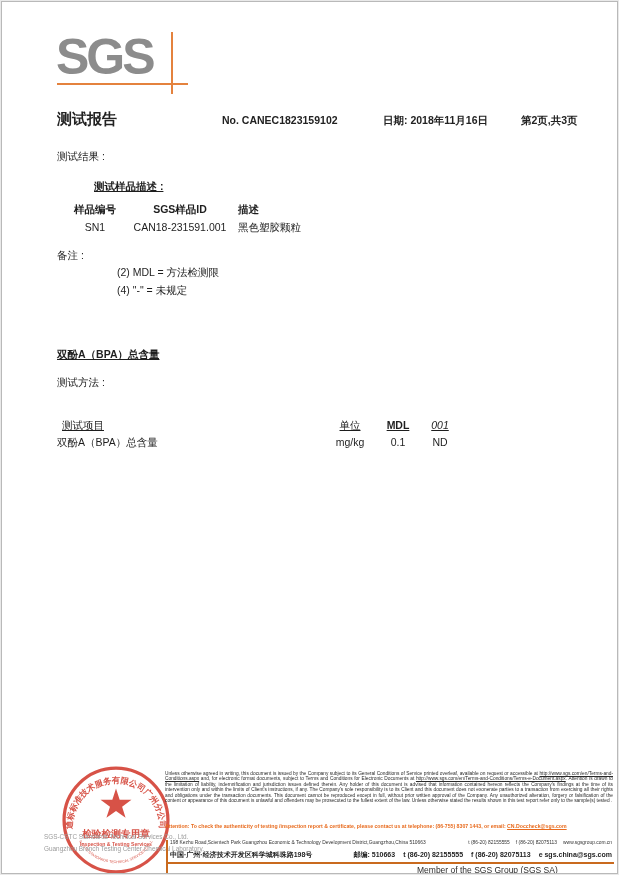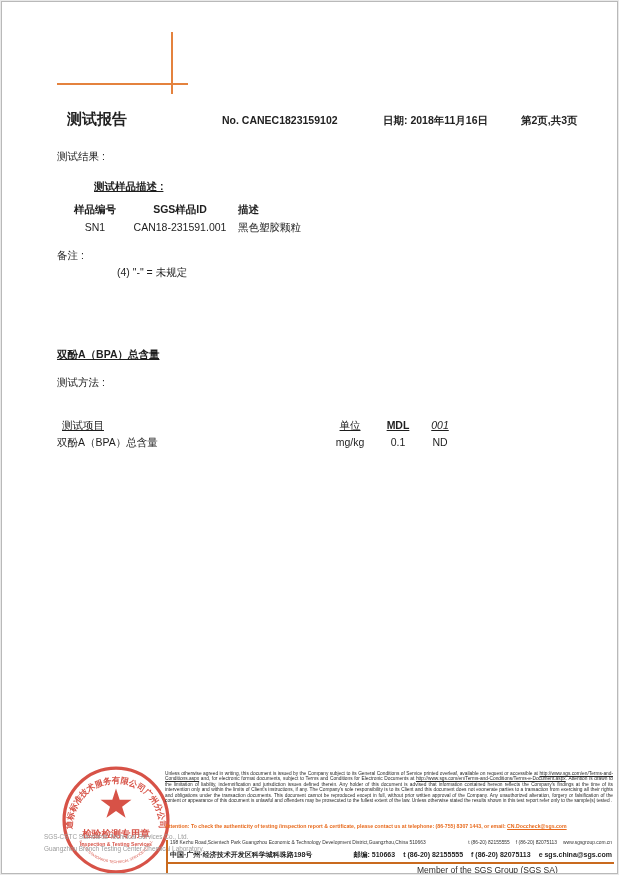--- a/index.html
+++ b/index.html
@@ -11,21 +11,21 @@
   }
   
   .logo-text {
     position:absolute; left:54px; top:26px;
     font-size:50px; font-weight:bold; color:#8c8c8c; letter-spacing:-3px;
     font-family:"Liberation Sans",sans-serif;
   }
   .logo-hline { position:absolute; left:55px; top:81px; width:131px; height:2px; background:#e4823e; }
   .logo-vline { position:absolute; left:169px; top:30px; width:2px; height:62px; background:#e4823e; }
   
-  .doc-title { position:absolute; left:65px; top:108px; font-size:15px; font-weight:bold; color:#222; }
+  .doc-title { position:absolute; left:55px; top:108px; font-size:15px; font-weight:bold; color:#222; }
   .doc-no    { position:absolute; left:220px; top:112px; font-size:10.5px; font-weight:bold; color:#222; }
   .doc-date  { position:absolute; left:381px; top:112px; font-size:10.5px; font-weight:bold; color:#222; }
   .doc-page  { position:absolute; left:519px; top:112px; font-size:10.5px; font-weight:bold; color:#222; }
   
   .t { position:absolute; font-size:10.5px; color:#1e1e1e; }
   .bold { font-weight:bold; }
   .results-label { left:55px; top:148px; }
   .sample-heading { left:55px; top:178px; font-weight:bold; text-decoration:underline;margin-left:37px; }
   .col-c { text-align:center; }
   .s-h1 { left:58px;  top:201px; width:70px;  }
@@ -70,40 +70,42 @@
     position:absolute; left:42px; top:829px; width:150px;
     font-size:6.4px; line-height:12px; color:#9b9b9b; white-space:nowrap;
   }
   .stamp { position:absolute; left:58px; top:762px; width:112px; height:112px; opacity:0.88; }
 </style>
 </head>
 <body>
 
 <div class="page">
 
+  <div class="logo-text">SGS</div>
   <div class="logo-hline"></div>
   <div class="logo-vline"></div>
 
   <div class="doc-title">测试报告</div>
   <div class="doc-no">No. CANEC1823159102</div>
   <div class="doc-date">日期: 2018年11月16日</div>
   <div class="doc-page">第2页,共3页</div>
 
   <div class="t results-label">测试结果 :</div>
 
   <div class="t sample-heading">测试样品描述 :</div>
   <div class="t bold col-c s-h1">样品编号</div>
   <div class="t bold col-c s-h2">SGS样品ID</div>
   <div class="t bold s-h3">描述</div>
   <div class="t col-c s-r1">SN1</div>
   <div class="t col-c s-r2">CAN18-231591.001</div>
   <div class="t s-r3">黑色塑胶颗粒</div>
 
   <div class="t remarks-label">备注 :</div>
   <div class="t remarks-list">
+    <div>(2) MDL = 方法检测限</div>
     <div>(4) "-" = 未规定</div>
   </div>
 
   <div class="t bpa-heading">双酚A（BPA）总含量</div>
   <div class="t method-label">测试方法 :</div>
 
   <div class="t rt-h1">测试项目</div>
   <div class="t col-c rt-h2">单位</div>
   <div class="t col-c rt-h3">MDL</div>
   <div class="t col-c rt-h4">001</div>

